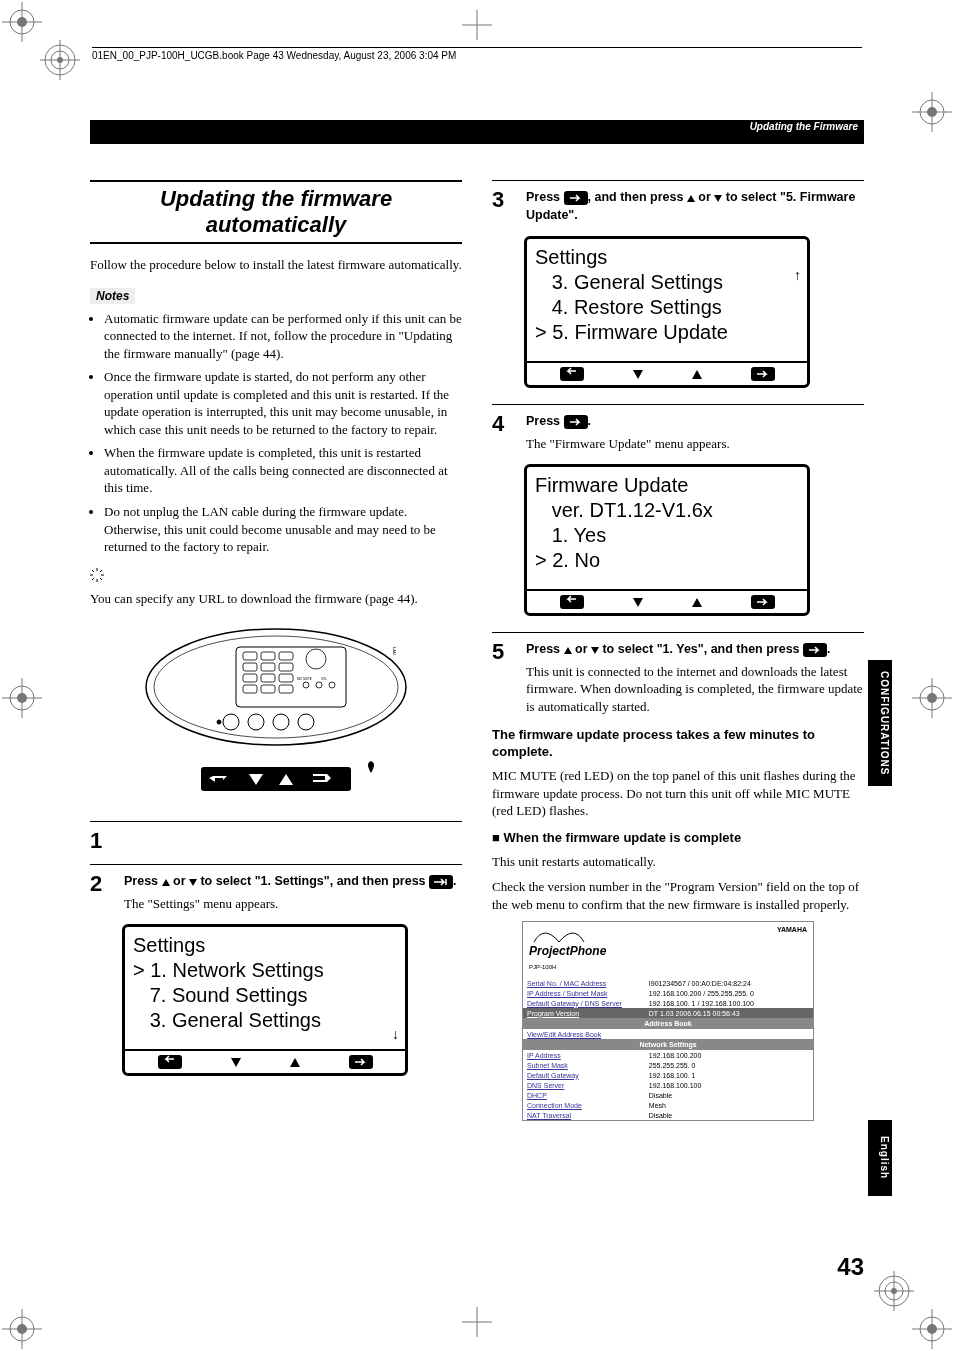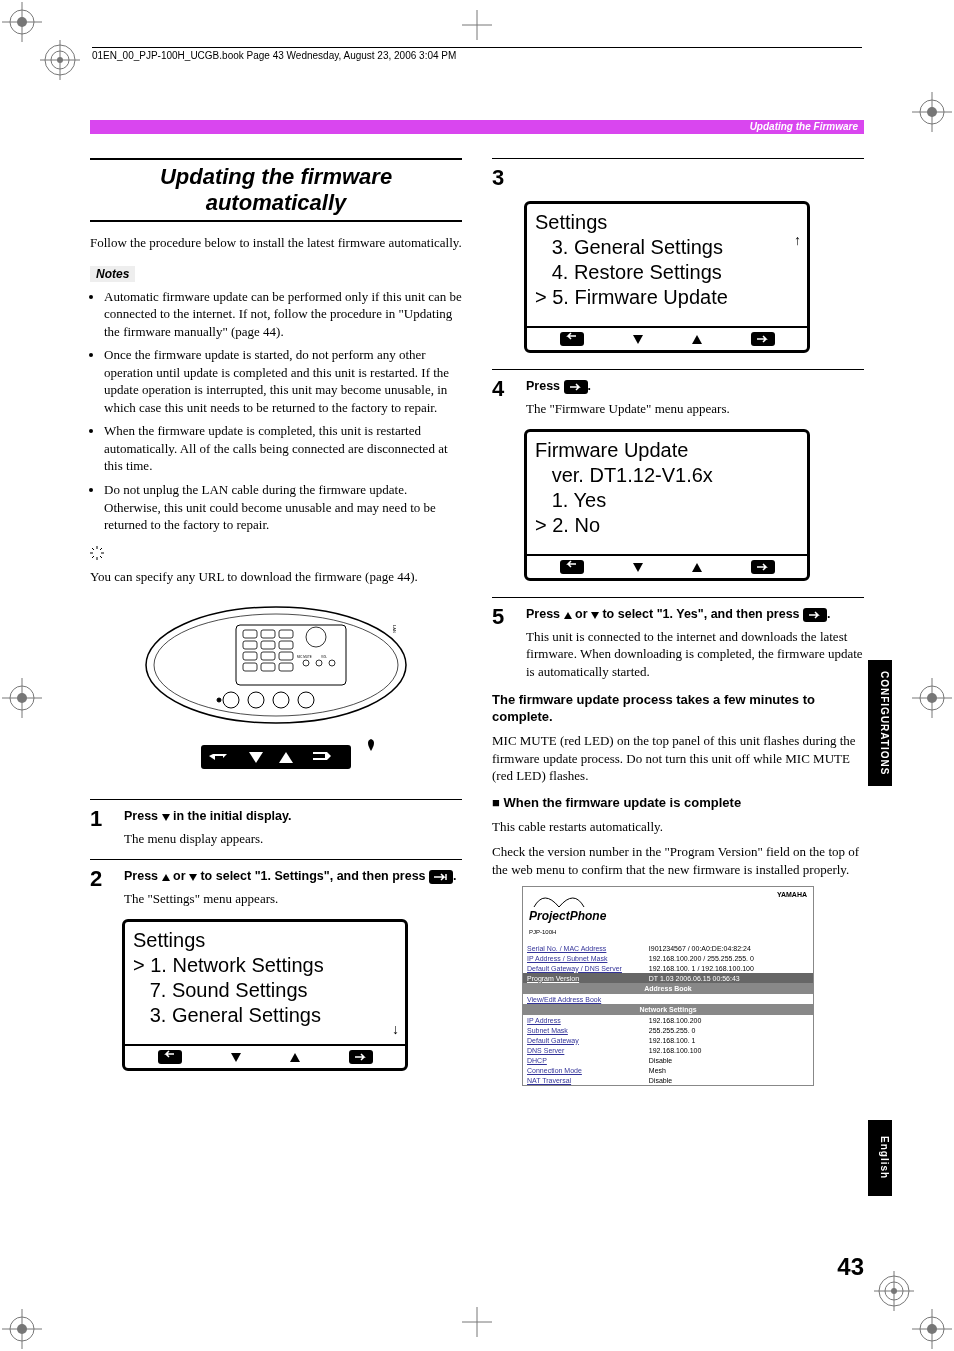--- a/index.html
+++ b/index.html
@@ -42,41 +42,41 @@
 
   .content {
     position: absolute;
     top: 120px;
     left: 90px;
     right: 90px;
     bottom: 80px;
   }
 
   .black-bar {
-    height: 14px;
-    background: #d946ef;
+    height: 24px;
+    background: #000000;
     margin-bottom: 16px;
     position: relative;
   }
   .page-header-right {
     position: absolute;
     right: 6px;
     top: 0;
     color: #fff;
     font-family: Arial, sans-serif;
     font-weight: bold;
     font-style: italic;
     font-size: 10px;
     line-height: 14px;
   }
 
   .columns {
     display: flex;
     gap: 30px;
-    margin-top: 24px;
+    margin-top: 36px;
   }
   .col { flex: 1; min-width: 0; }
 
   .section-title {
     font-family: Arial, sans-serif;
     font-style: italic;
     font-weight: bold;
     font-size: 22px;
     text-align: center;
     border-top: 2px solid #000;
@@ -375,26 +375,20 @@
           <path d="M230 156 q6 -10 0 -12 q-6 2 0 12" fill="#000"></path>
 
           <g font-size="4" font-family="Arial" transform="translate(252,30)">
             <text transform="rotate(90)">LAN</text>
           </g>
         </svg>
 
         
         <div class="step">
           <div class="step-num">1</div>
-          <div class="step-body">
-            <div class="step-head">
-              <span>Press </span><span class="small-tri-down"></span><span> in the initial display.</span>
-            </div>
-            <div class="step-text">The menu display appears.</div>
-          </div>
         </div>
 
         
         <div class="step">
           <div class="step-num">2</div>
           <div class="step-body">
             <div class="step-head">
               <span>Press </span><span class="small-tri-up"></span><span> or </span><span class="small-tri-down"></span><span> to select "1. Settings", and then press </span><span class="enter-ico">
                   <svg viewBox="0 0 24 14">
                     <rect x="0" y="0" width="24" height="14" rx="3" fill="#000"></rect>
@@ -431,20 +425,30 @@
                 </svg>
               </span>
           </div>
         </div>
       </div>
 
       <div class="col">
 
         <div class="step" style="border-top:1px solid #000">
           <div class="step-num">3</div>
+          <div class="step-body">
+            <div class="step-head">
+              <span>Press </span><span class="enter-ico">
+                  <svg viewBox="0 0 24 14">
+                    <rect width="24" height="14" rx="3" fill="#000"></rect>
+                    <path d="M6 7 h9 l-3 -3 m3 3 l-3 3" stroke="#fff" stroke-width="1.5" fill="none"></path>
+                  </svg>
+                </span><span>, and then press </span><span class="small-tri-up"></span><span> or </span><span class="small-tri-down"></span><span> to select "5. Firmware Update".</span>
+            </div>
+          </div>
         </div>
 
         <div class="lcd">
           <div class="lcd-screen">
             <div class="lcd-line">Settings</div>
             <div class="lcd-line">   3. General Settings</div>
             <div class="lcd-line">   4. Restore Settings</div>
             <div class="lcd-line">&gt; 5. Firmware Update</div>
             <span class="scroll-ind" style="top:28px">↑</span>
           </div>
@@ -518,21 +522,21 @@
                 </span><span>.</span>
             </div>
             <div class="step-text">This unit is connected to the internet and downloads the latest firmware. When downloading is completed, the firmware update is automatically started.</div>
           </div>
         </div>
 
         <div class="subhead">The firmware update process takes a few minutes to complete.</div>
         <p class="para">MIC MUTE (red LED) on the top panel of this unit flashes during the firmware update process. Do not turn this unit off while MIC MUTE (red LED) flashes.</p>
 
         <div class="subhead sq">When the firmware update is complete</div>
-        <p class="para">This cable restarts automatically.</p>
+        <p class="para">This unit restarts automatically.</p>
         <p class="para">Check the version number in the "Program Version" field on the top of the web menu to confirm that the new firmware is installed properly.</p>
 
         <div class="webmenu">
           <div class="logo-row">
             <span class="brand">YAMAHA</span>
             <svg width="60" height="16" viewBox="0 0 60 16" style="vertical-align:middle">
                 <path d="M5 14 Q15 -4 30 14 Q45 -4 55 14" fill="none" stroke="#000" stroke-width="1"></path>
               </svg><br>
             <span style="font-weight:bold">ProjectPhone</span><br>
             <span class="model">PJP-100H</span>

